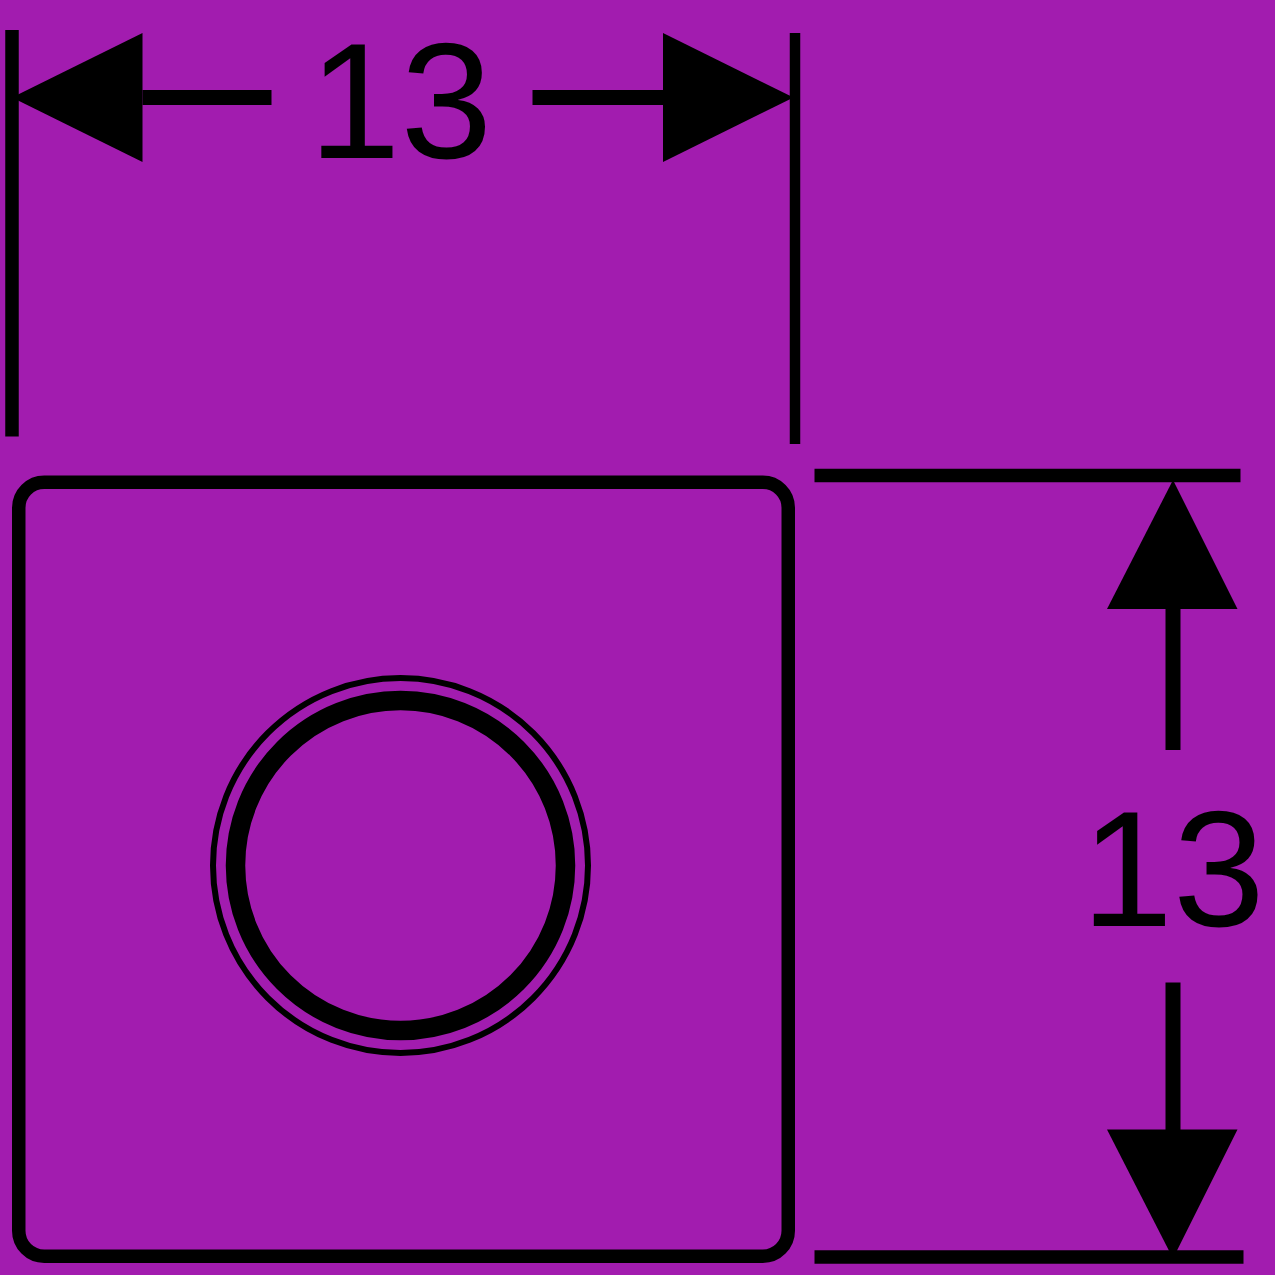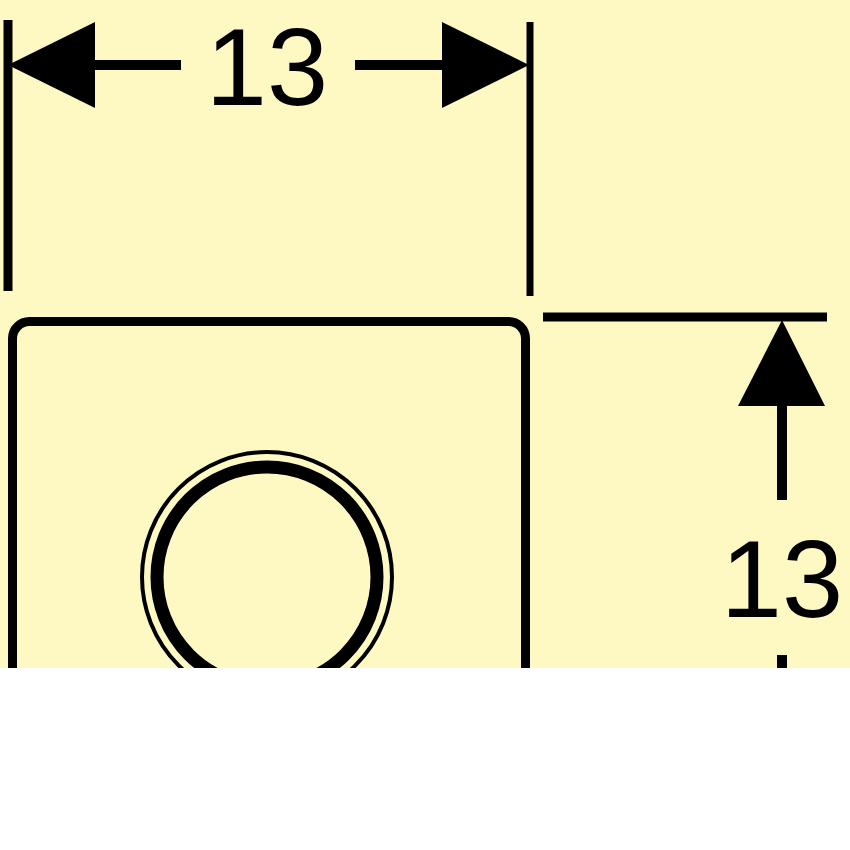--- a/index.html
+++ b/index.html
@@ -6,22 +6,22 @@
     margin: 0;
     padding: 0;
     background: #ffffff;
   }
   body {
     font-family: "Liberation Sans", sans-serif;
   }
   #drawing-root {
     position: relative;
     width: 850px;
-    height: 668px;
-    background: #fef9c3;
+    height: 850px;
+    background: #a21caf;
     overflow: hidden;
   }
   #tech-svg {
     display: block;
     width: 850px;
     height: 850px;
   }
   .dim-text {
     font-family: "Liberation Sans", sans-serif;
     font-size: 110px;

